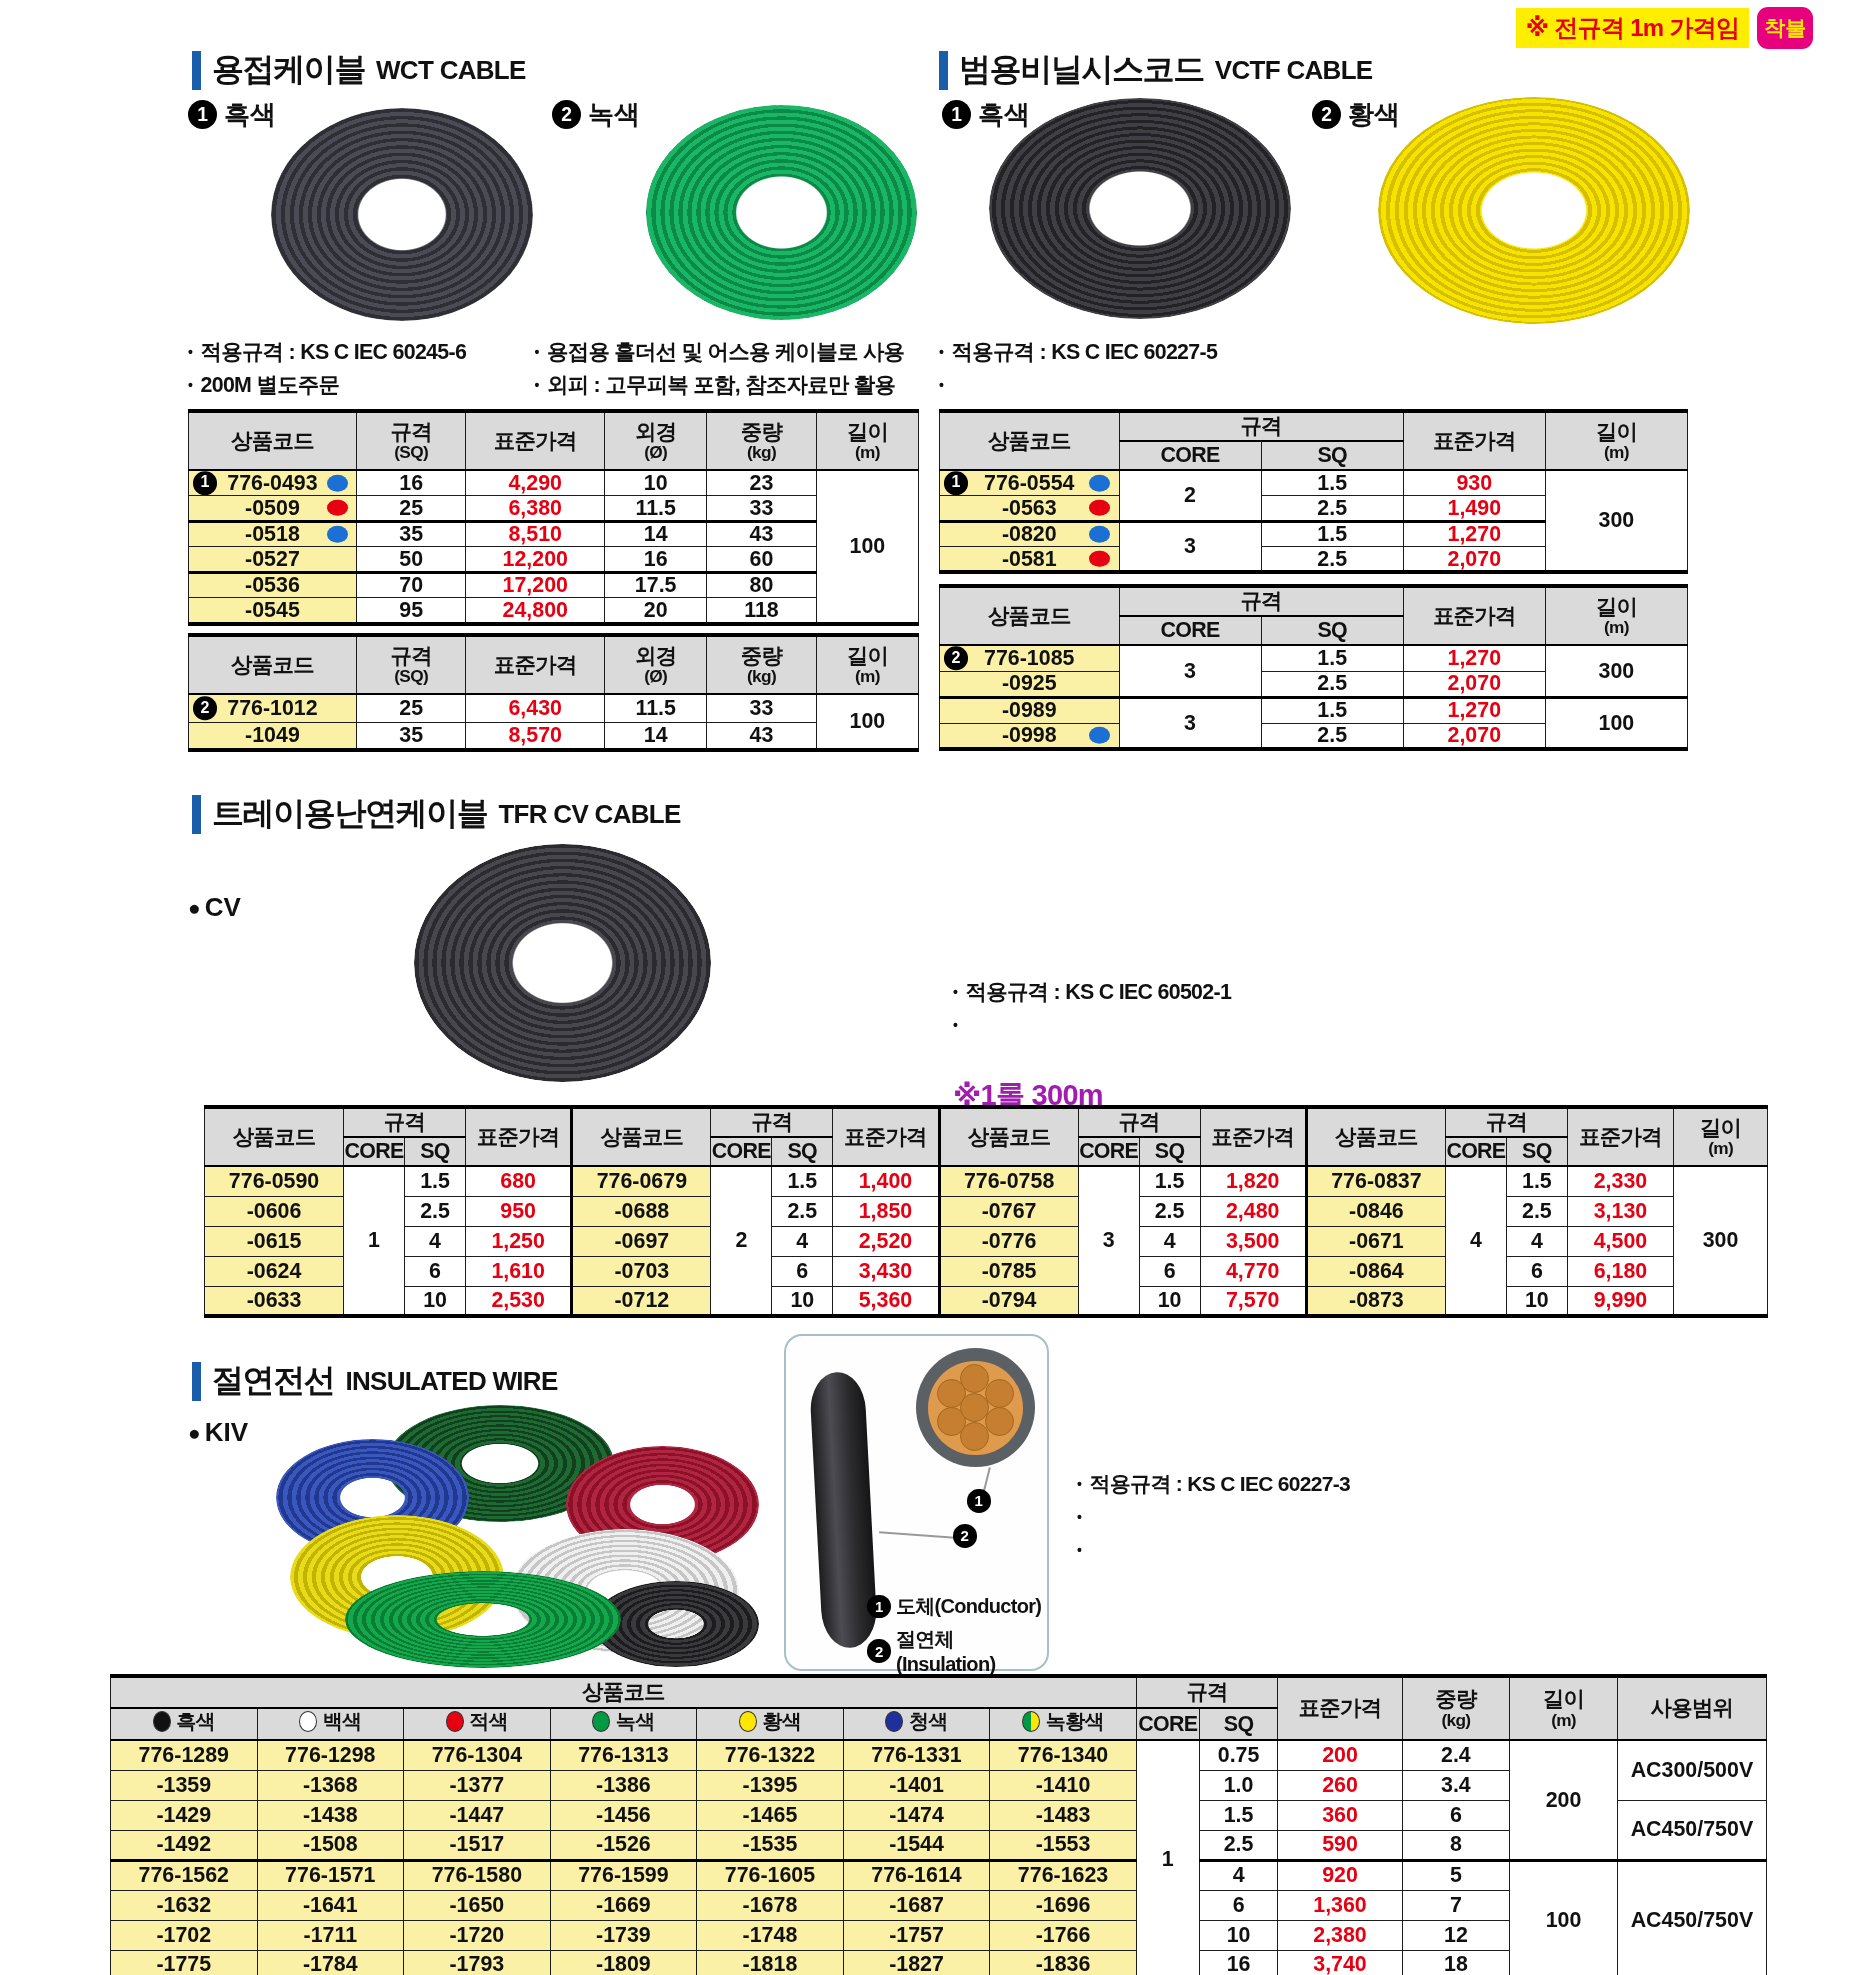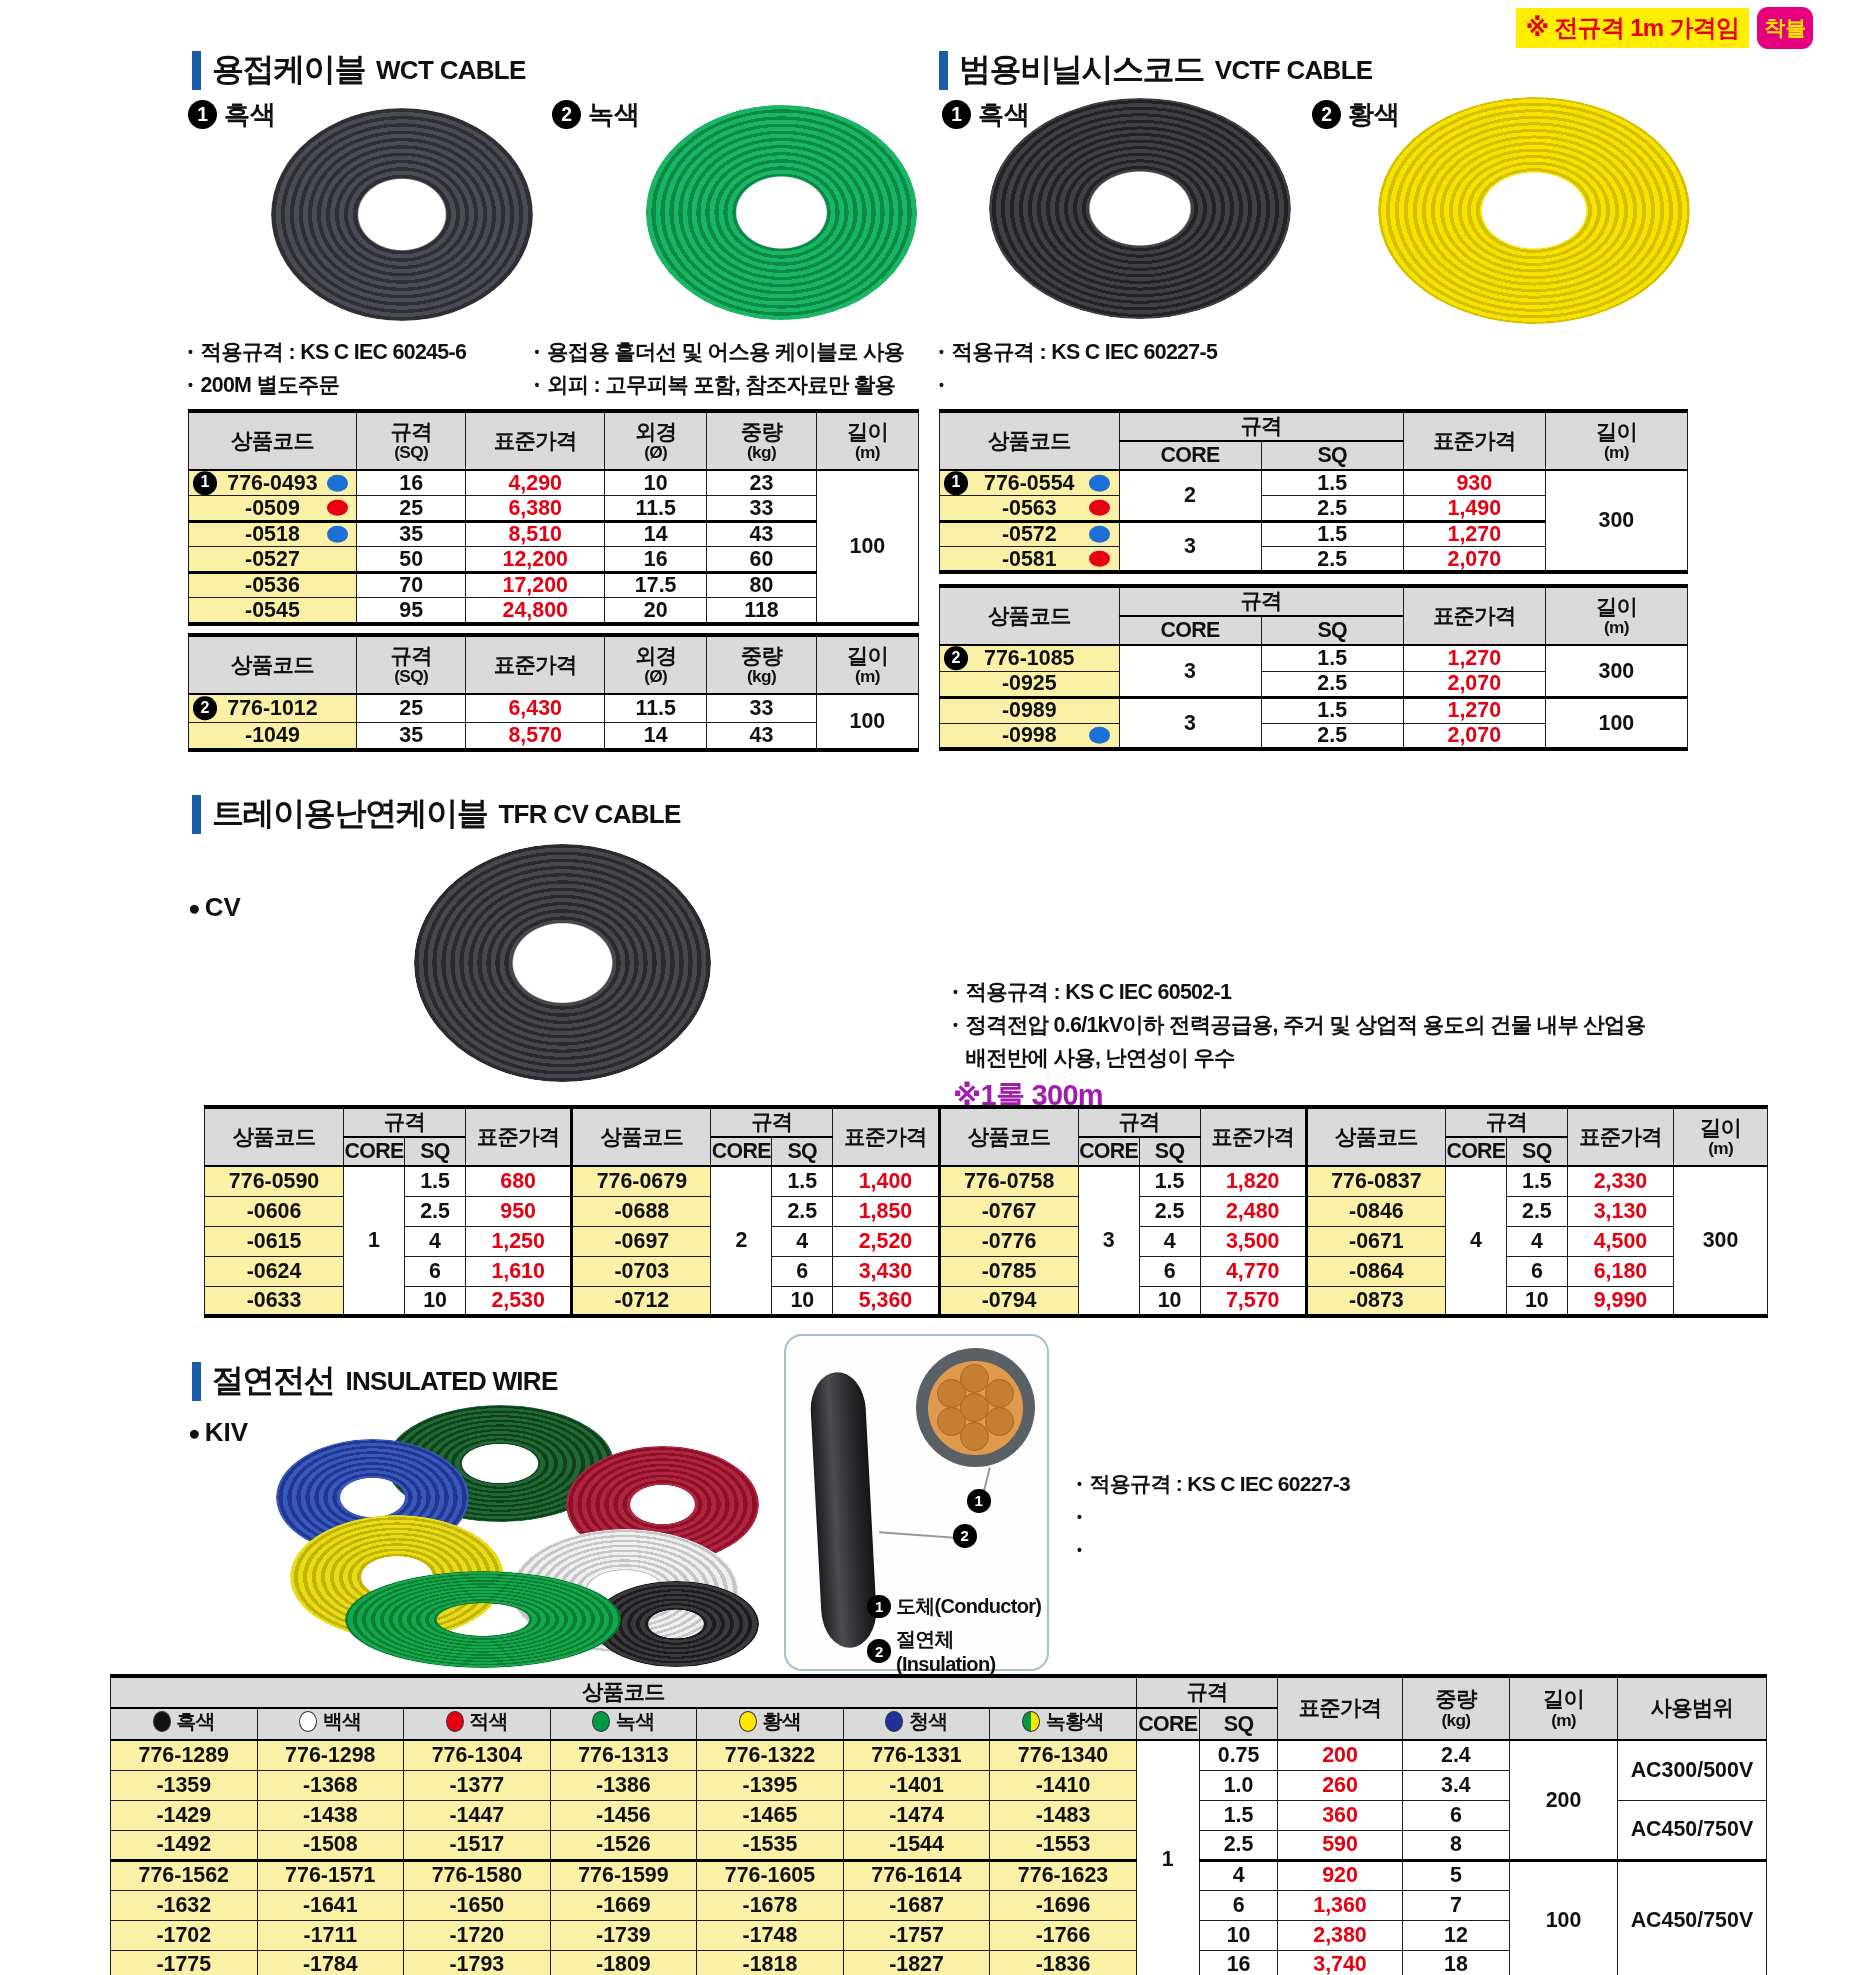--- a/index.html
+++ b/index.html
@@ -336,21 +336,21 @@
       <td>1.5</td>
         <td class="price">930</td>
       <td rowspan="4">300</td>
     </tr>
     <tr>
       <td class="code code2"><span class="cv">-0563</span><span class="dot" style="background: rgb(230, 0, 18);"></span></td>
       <td>2.5</td>
         <td class="price">1,490</td>
     </tr>
     <tr class="gsep">
-      <td class="code code2"><span class="cv">-0572</span><span class="dot" style="background: rgb(28, 111, 212);"></span></td>
+      <td class="code code2"><span class="cv">-0820</span><span class="dot" style="background: rgb(28, 111, 212);"></span></td>
       <td rowspan="2">3</td>
       <td>1.5</td>
         <td class="price">1,270</td>
     </tr>
     <tr>
       <td class="code code2"><span class="cv">-0581</span><span class="dot" style="background: rgb(230, 0, 18);"></span></td>
       <td>2.5</td>
         <td class="price">2,070</td>
     </tr>
   </tbody>
@@ -428,22 +428,20 @@
 </div>
 <div class="coil c-cv" style="left:414px;top:844px;width:297px;height:238px"></div>
 
 <div class="bullets" style="left:953px;top:976px;width:898px">
   <div class="bullet">
       <span class="bdot">•</span>
       <span class="btext">적용규격 : KS C IEC 60502-1</span>
     </div>
   <div class="bullet">
       <span class="bdot">•</span>
-      <span class="btext">정격전압 0.6/1kV이하 전력공급용, 주거 및 상업적 용도의 건물 내부 산업용
-배전반에 사용, 난연성이 우수</span>
     </div>
 </div>
 <div class="rednote" style="left:953px;top:1076px">※1롤 300m</div>
 
 <table class="t" id="ttfr" style="left:204px;top:1105px;width:1564px">
   <colgroup>
     <col style="width:8.9%">
       <col style="width:3.9%">
       <col style="width:3.9%">
       <col style="width:6.8%">

